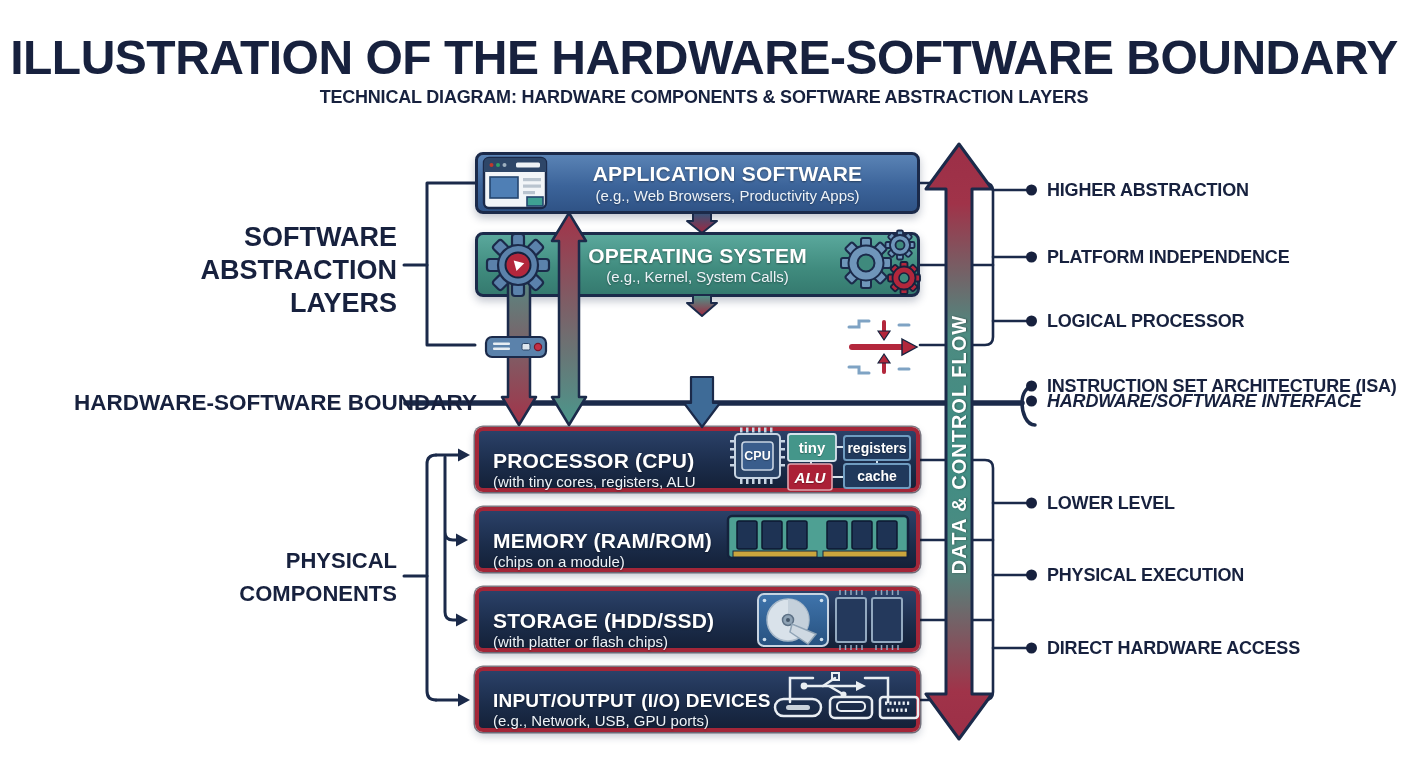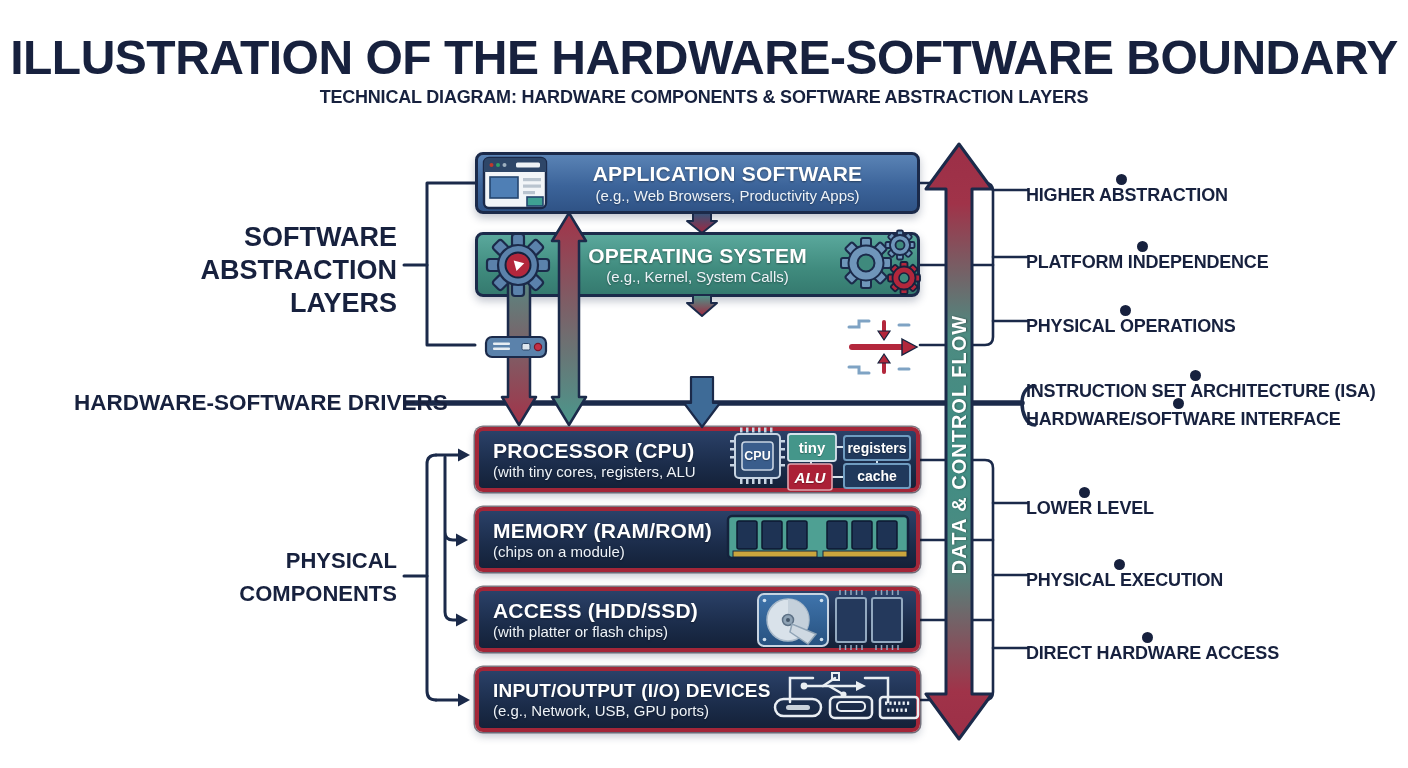--- a/index.html
+++ b/index.html
@@ -21,32 +21,32 @@
        box-shadow:0 4px 8px rgba(27,42,74,0.28);}
   .box.sw{border:3px solid #1b2a4a;}
   .box.hw{border:4px solid #a32638;box-shadow:0 4px 8px rgba(27,42,74,0.28),0 0 0 1.5px rgba(25,15,30,.55);}
   .bg-app{background:linear-gradient(180deg,#5a83b5 0%,#3c649a 55%,#2f5386 100%);}
   .bg-os{background:linear-gradient(180deg,#5aa89c 0%,#3f8a7d 60%,#357a6f 100%);}
   .bg-drv{background:linear-gradient(180deg,#44709f 0%,#2b4e78 60%,#24456c 100%);}
   .bg-hw{background:linear-gradient(180deg,#2b4168 0%,#1b2c4a 60%,#142138 100%);}
 
   .btext{position:absolute;top:50%;transform:translateY(-50%);line-height:1.12;}
   .btext.center{left:0;right:0;text-align:center;}
-  .btext.left{left:14px;text-align:left;}
+  .btext.left{left:14px;text-align:left;margin-top:10px;}
   .btitle{font-weight:bold;font-size:21px;color:#ffffff;letter-spacing:0.2px;
           text-shadow:0 1px 2px rgba(0,0,0,0.4);}
   .bsub{font-size:15px;color:#eef3f8;margin-top:2px;text-shadow:0 1px 2px rgba(0,0,0,0.35);}
 
   .side-label{position:absolute;font-weight:bold;color:#17213e;}
   .lab-software{left:187px;top:221px;width:210px;text-align:right;font-size:27px;line-height:33px;}
   .lab-boundary{left:74px;top:390px;font-size:22.5px;white-space:nowrap;}
   .lab-physical{left:187px;top:544px;width:210px;text-align:right;font-size:22px;line-height:33px;}
 
   .right-label{position:absolute;left:1026px;display:flex;align-items:center;transform:translateY(-50%);
-               font-weight:bold;font-size:18px;color:#17213e;white-space:nowrap;letter-spacing:-0.2px;flex-direction:column;}
+               font-weight:bold;font-size:18px;color:#17213e;white-space:nowrap;letter-spacing:-0.2px;}
   .right-label .dot{width:11px;height:11px;border-radius:50%;background:#17213e;margin-right:10px;flex:0 0 auto;}
 
   .flow-label{position:absolute;left:829px;top:433px;width:260px;text-align:center;
               transform:rotate(-90deg);font-weight:bold;font-size:20px;letter-spacing:1px;
               color:#ffffff;text-shadow:0 1px 2px rgba(0,0,0,0.35);z-index:4;}
 
   .mini-label{position:absolute;display:flex;align-items:center;justify-content:center;
               font-weight:bold;color:#ffffff;z-index:4;text-shadow:0 1px 1px rgba(0,0,0,.3);}
 </style>
 </head>
@@ -105,21 +105,21 @@
       </div>
     </div>
     <div class="box hw bg-hw" style="top:507px;height:65px;">
       <div class="btext left">
         <div class="btitle">MEMORY (RAM/ROM)</div>
         <div class="bsub">(chips on a module)</div>
       </div>
     </div>
     <div class="box hw bg-hw" style="top:587px;height:65px;">
       <div class="btext left">
-        <div class="btitle">ACCESS (HDD/SSD)</div>
+        <div class="btitle">STORAGE (HDD/SSD)</div>
         <div class="bsub">(with platter or flash chips)</div>
       </div>
     </div>
     <div class="box hw bg-hw" style="top:667px;height:65px;">
       <div class="btext left">
         <div class="btitle" style="font-size:19px;">INPUT/OUTPUT (I/O) DEVICES</div>
         <div class="bsub">(e.g., Network, USB, GPU ports)</div>
       </div>
     </div>
   </div>
@@ -372,40 +372,40 @@
   <div class="mini-label" style="left:788px;top:434px;width:48px;height:27px;font-size:15px;">tiny</div>
   <div class="mini-label" style="left:844px;top:436px;width:66px;height:24px;font-size:14px;">registers</div>
   <div class="mini-label" style="left:788px;top:464px;width:44px;height:26px;font-size:15px;font-style:italic;">ALU</div>
   <div class="mini-label" style="left:844px;top:464px;width:66px;height:24px;font-size:14px;">cache</div>
 
   <div class="layer-text">
     <div class="abs page-title">ILLUSTRATION OF THE HARDWARE-SOFTWARE BOUNDARY</div>
     <div class="abs page-subtitle">TECHNICAL DIAGRAM: HARDWARE COMPONENTS &amp; SOFTWARE ABSTRACTION LAYERS</div>
 
     <div class="side-label lab-software">SOFTWARE ABSTRACTION LAYERS</div>
-    <div class="side-label lab-boundary">HARDWARE-SOFTWARE DRIVERS</div>
+    <div class="side-label lab-boundary">HARDWARE-SOFTWARE BOUNDARY</div>
     <div class="side-label lab-physical">PHYSICAL COMPONENTS</div>
 
     <div class="right-label" style="top:190px;">
       <span class="dot"></span>
       <span>HIGHER ABSTRACTION</span>
     </div>
     <div class="right-label" style="top:257px;">
       <span class="dot"></span>
       <span>PLATFORM INDEPENDENCE</span>
     </div>
     <div class="right-label" style="top:321px;">
       <span class="dot"></span>
-      <span>PHYSICAL OPERATIONS</span>
+      <span>LOGICAL PROCESSOR</span>
     </div>
     <div class="right-label" style="top:386px;">
       <span class="dot"></span>
       <span>INSTRUCTION SET ARCHITECTURE (ISA)</span>
     </div>
-    <div class="right-label" style="top:414px;">
+    <div class="right-label" style="top:401px;font-style:italic;">
       <span class="dot"></span>
       <span>HARDWARE/SOFTWARE INTERFACE</span>
     </div>
     <div class="right-label" style="top:503px;">
       <span class="dot"></span>
       <span>LOWER LEVEL</span>
     </div>
     <div class="right-label" style="top:575px;">
       <span class="dot"></span>
       <span>PHYSICAL EXECUTION</span>

